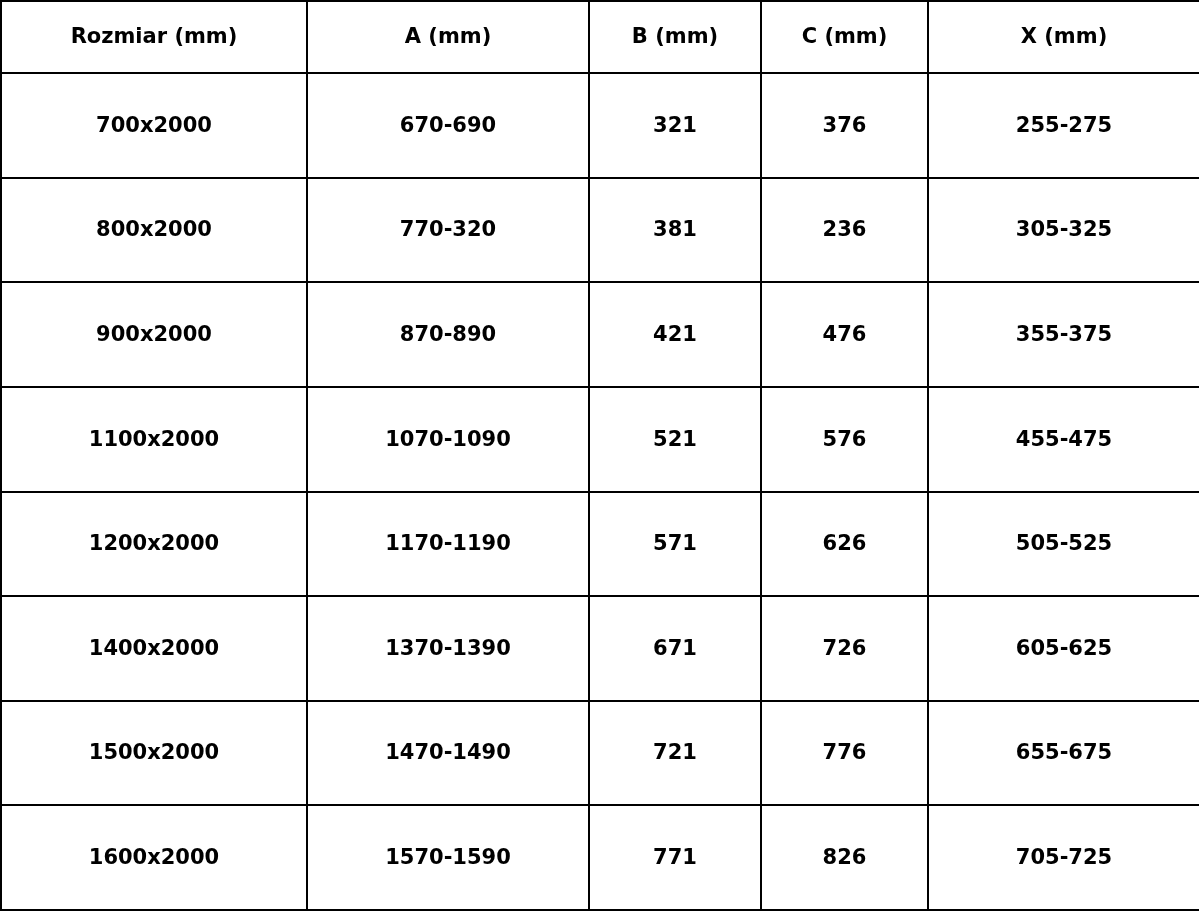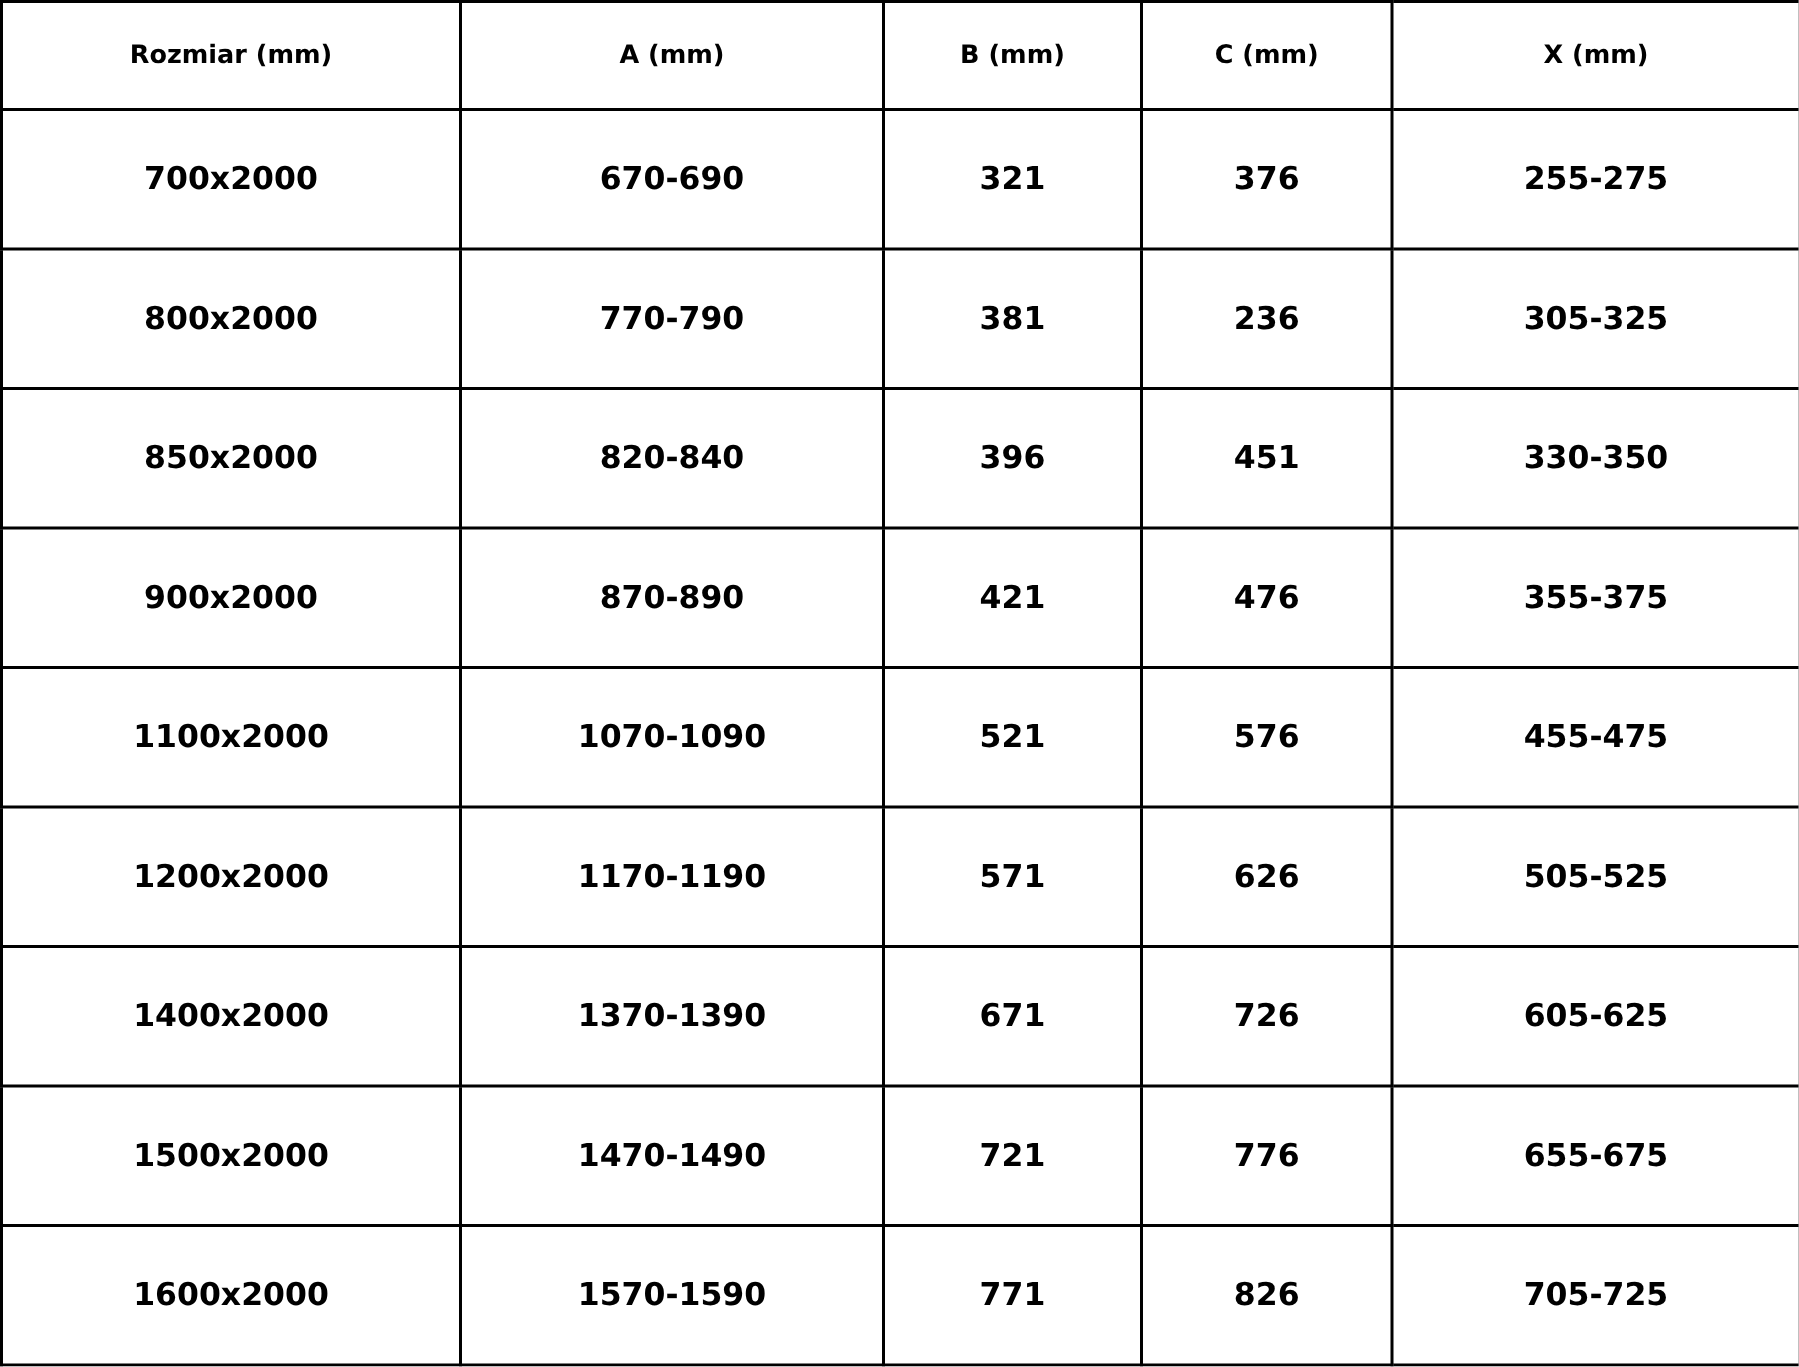--- a/index.html
+++ b/index.html
@@ -29,21 +29,21 @@
   table.size-table td {
     border: 2px solid #000000;
     text-align: center;
     vertical-align: middle;
     font-weight: bold;
     font-size: 21px;
     padding: 0 4px;
     line-height: 1.2;
   }
   table.size-table th {
-    font-size: 17px;
+    font-size: 21px;
   }
   
   col.c0 { width: 306px; }
   col.c1 { width: 282px; }
   col.c2 { width: 172px; }
   col.c3 { width: 167px; }
   col.c4 { width: 272px; }
   tr.header-row { height: 72px; }
   tr.data-row { height: 66px; }
 </style>
@@ -71,31 +71,24 @@
     <tbody>
       <tr class="data-row">
         <td>700x2000</td>
         <td>670-690</td>
         <td>321</td>
         <td>376</td>
         <td>255-275</td>
       </tr>
       <tr class="data-row">
         <td>800x2000</td>
-        <td>770-790</td>
+        <td>770-320</td>
         <td>381</td>
         <td>236</td>
         <td>305-325</td>
-      </tr>
-      <tr class="data-row">
-        <td>850x2000</td>
-        <td>820-840</td>
-        <td>396</td>
-        <td>451</td>
-        <td>330-350</td>
       </tr>
       <tr class="data-row">
         <td>900x2000</td>
         <td>870-890</td>
         <td>421</td>
         <td>476</td>
         <td>355-375</td>
       </tr>
       <tr class="data-row">
         <td>1100x2000</td>

